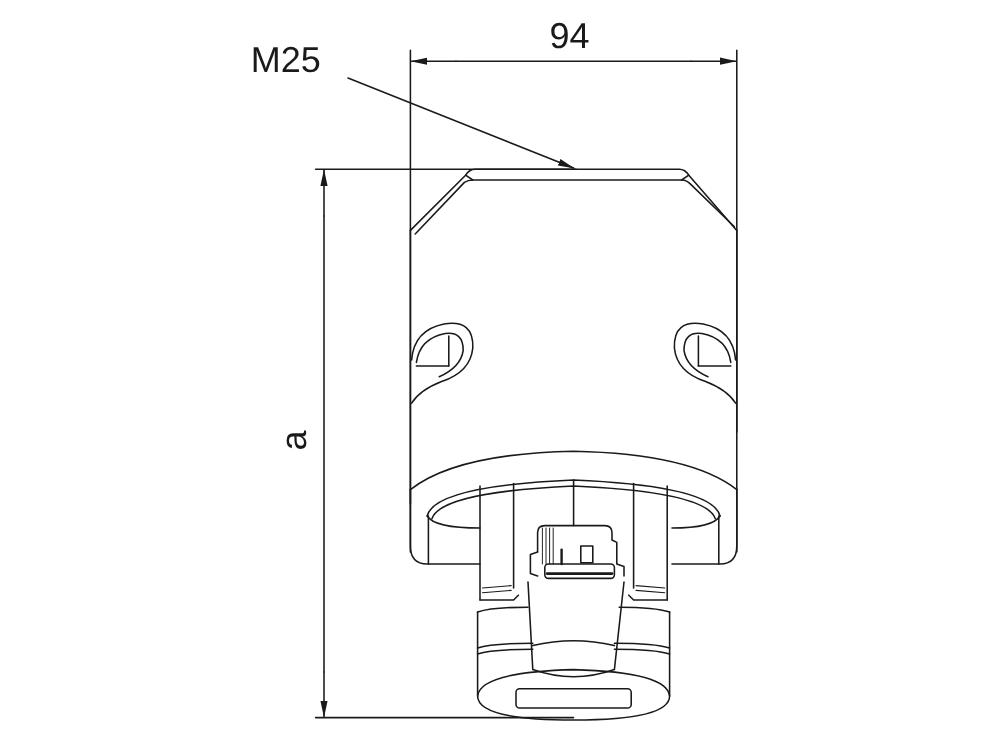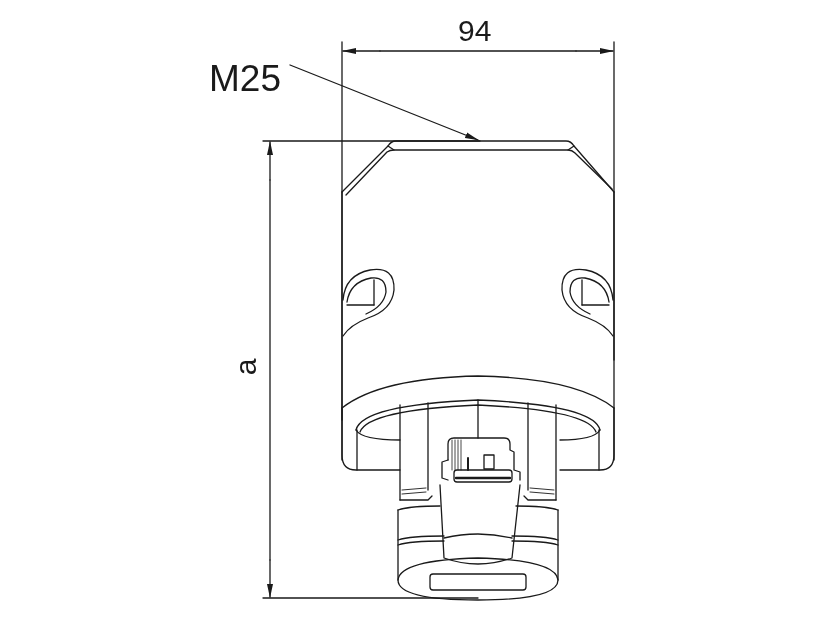--- a/index.html
+++ b/index.html
@@ -1,20 +1,20 @@
 <!DOCTYPE html>
 <html><head>
   <meta charset="utf-8">
   <style>
     html, body { margin: 0; padding: 0; background: #ffffff; }
     body { width: 829px; height: 622px; position: relative; overflow: hidden; font-family: "Liberation Sans", sans-serif; }
     svg { position: absolute; left: 0; top: 0; }
     .lbl { position: absolute; font-family: "Liberation Sans", sans-serif; color: #1a1a1a; line-height: 1; }
     #lbl-85 { left: 458px; top: 16px; font-size: 30px; }
-    #lbl-m25 { left: 209px; top: 60px; font-size: 37px; }
+    #lbl-m25 { left: 209px; top: 36px; font-size: 30px; }
     #lbl-a { left: 238px; top: 352px; font-size: 30px; transform: rotate(-90deg); transform-origin: center; }
   </style>
 </head>
 <body>
 
 <svg width="829" height="622" viewBox="0 0 829 622" fill="none" stroke="#1a1a1a" stroke-width="1.3" stroke-linejoin="round" stroke-linecap="round">
   <defs>
     <marker id="arr" markerWidth="14" markerHeight="8" refX="13" refY="4" orient="auto" markerUnits="userSpaceOnUse">
       <path d="M0,1 L14,4 L0,7 Z" fill="#1a1a1a" stroke="none"></path>
     </marker>

